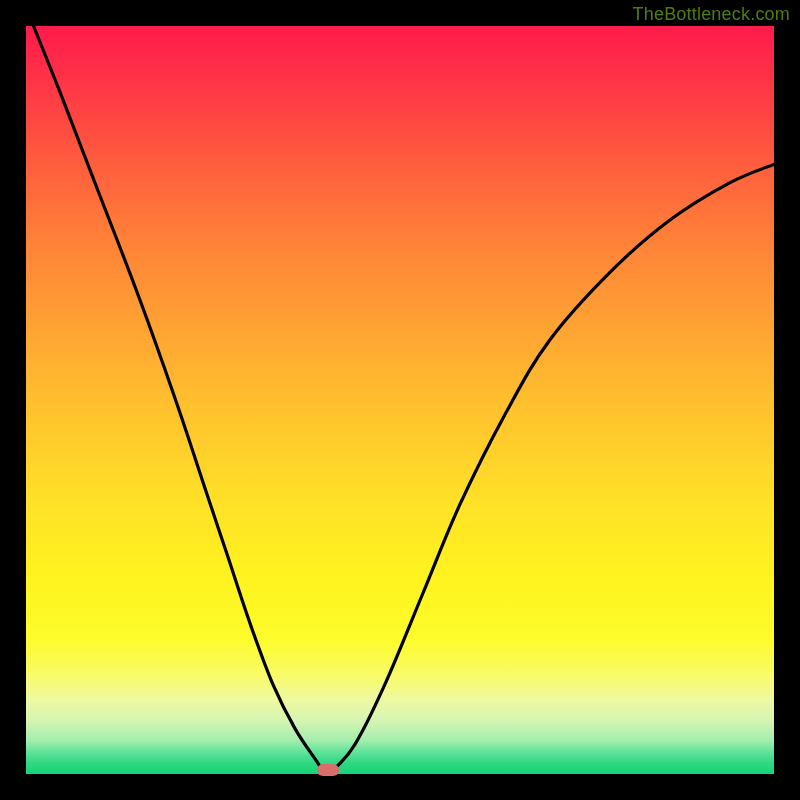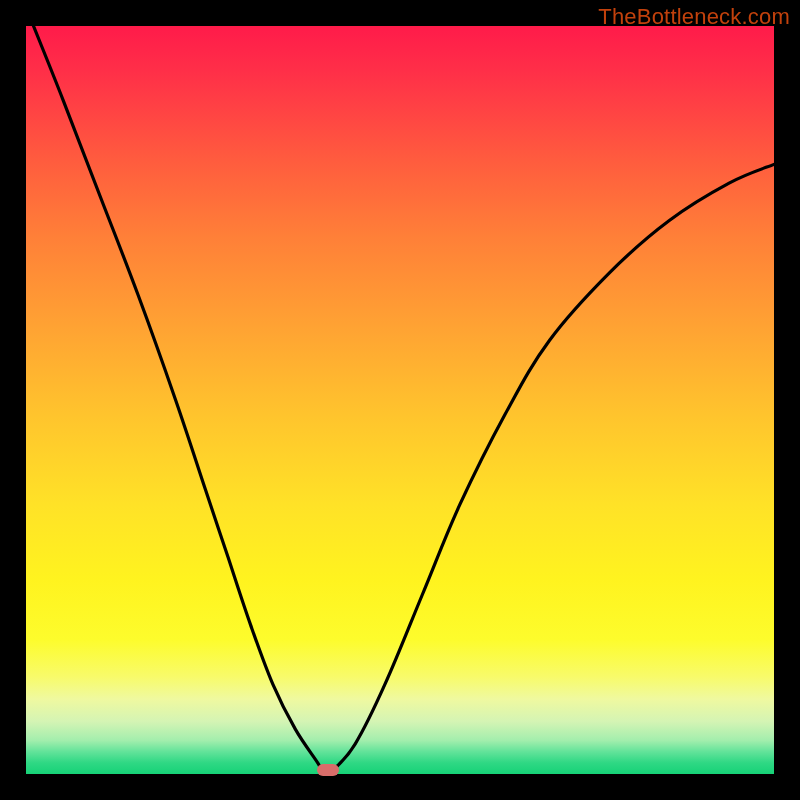--- a/index.html
+++ b/index.html
@@ -34,22 +34,22 @@
       #a3eead 95.5%,
       #63e39a 97%,
       #2fd884 98.5%,
       #16d277 100%
     );
   }
   .watermark {
     position: absolute;
     top: 4px;
     right: 10px;
-    color: #c2410c;
-    font-size: 22px;
+    color: #4d7c0f;
+    font-size: 18px;
     font-weight: 500;
     letter-spacing: 0.2px;
     font-family: Arial, Helvetica, sans-serif;
   }
   svg.curve {
     position: absolute;
     left: 0;
     top: 0;
     width: 748px;
     height: 748px;

